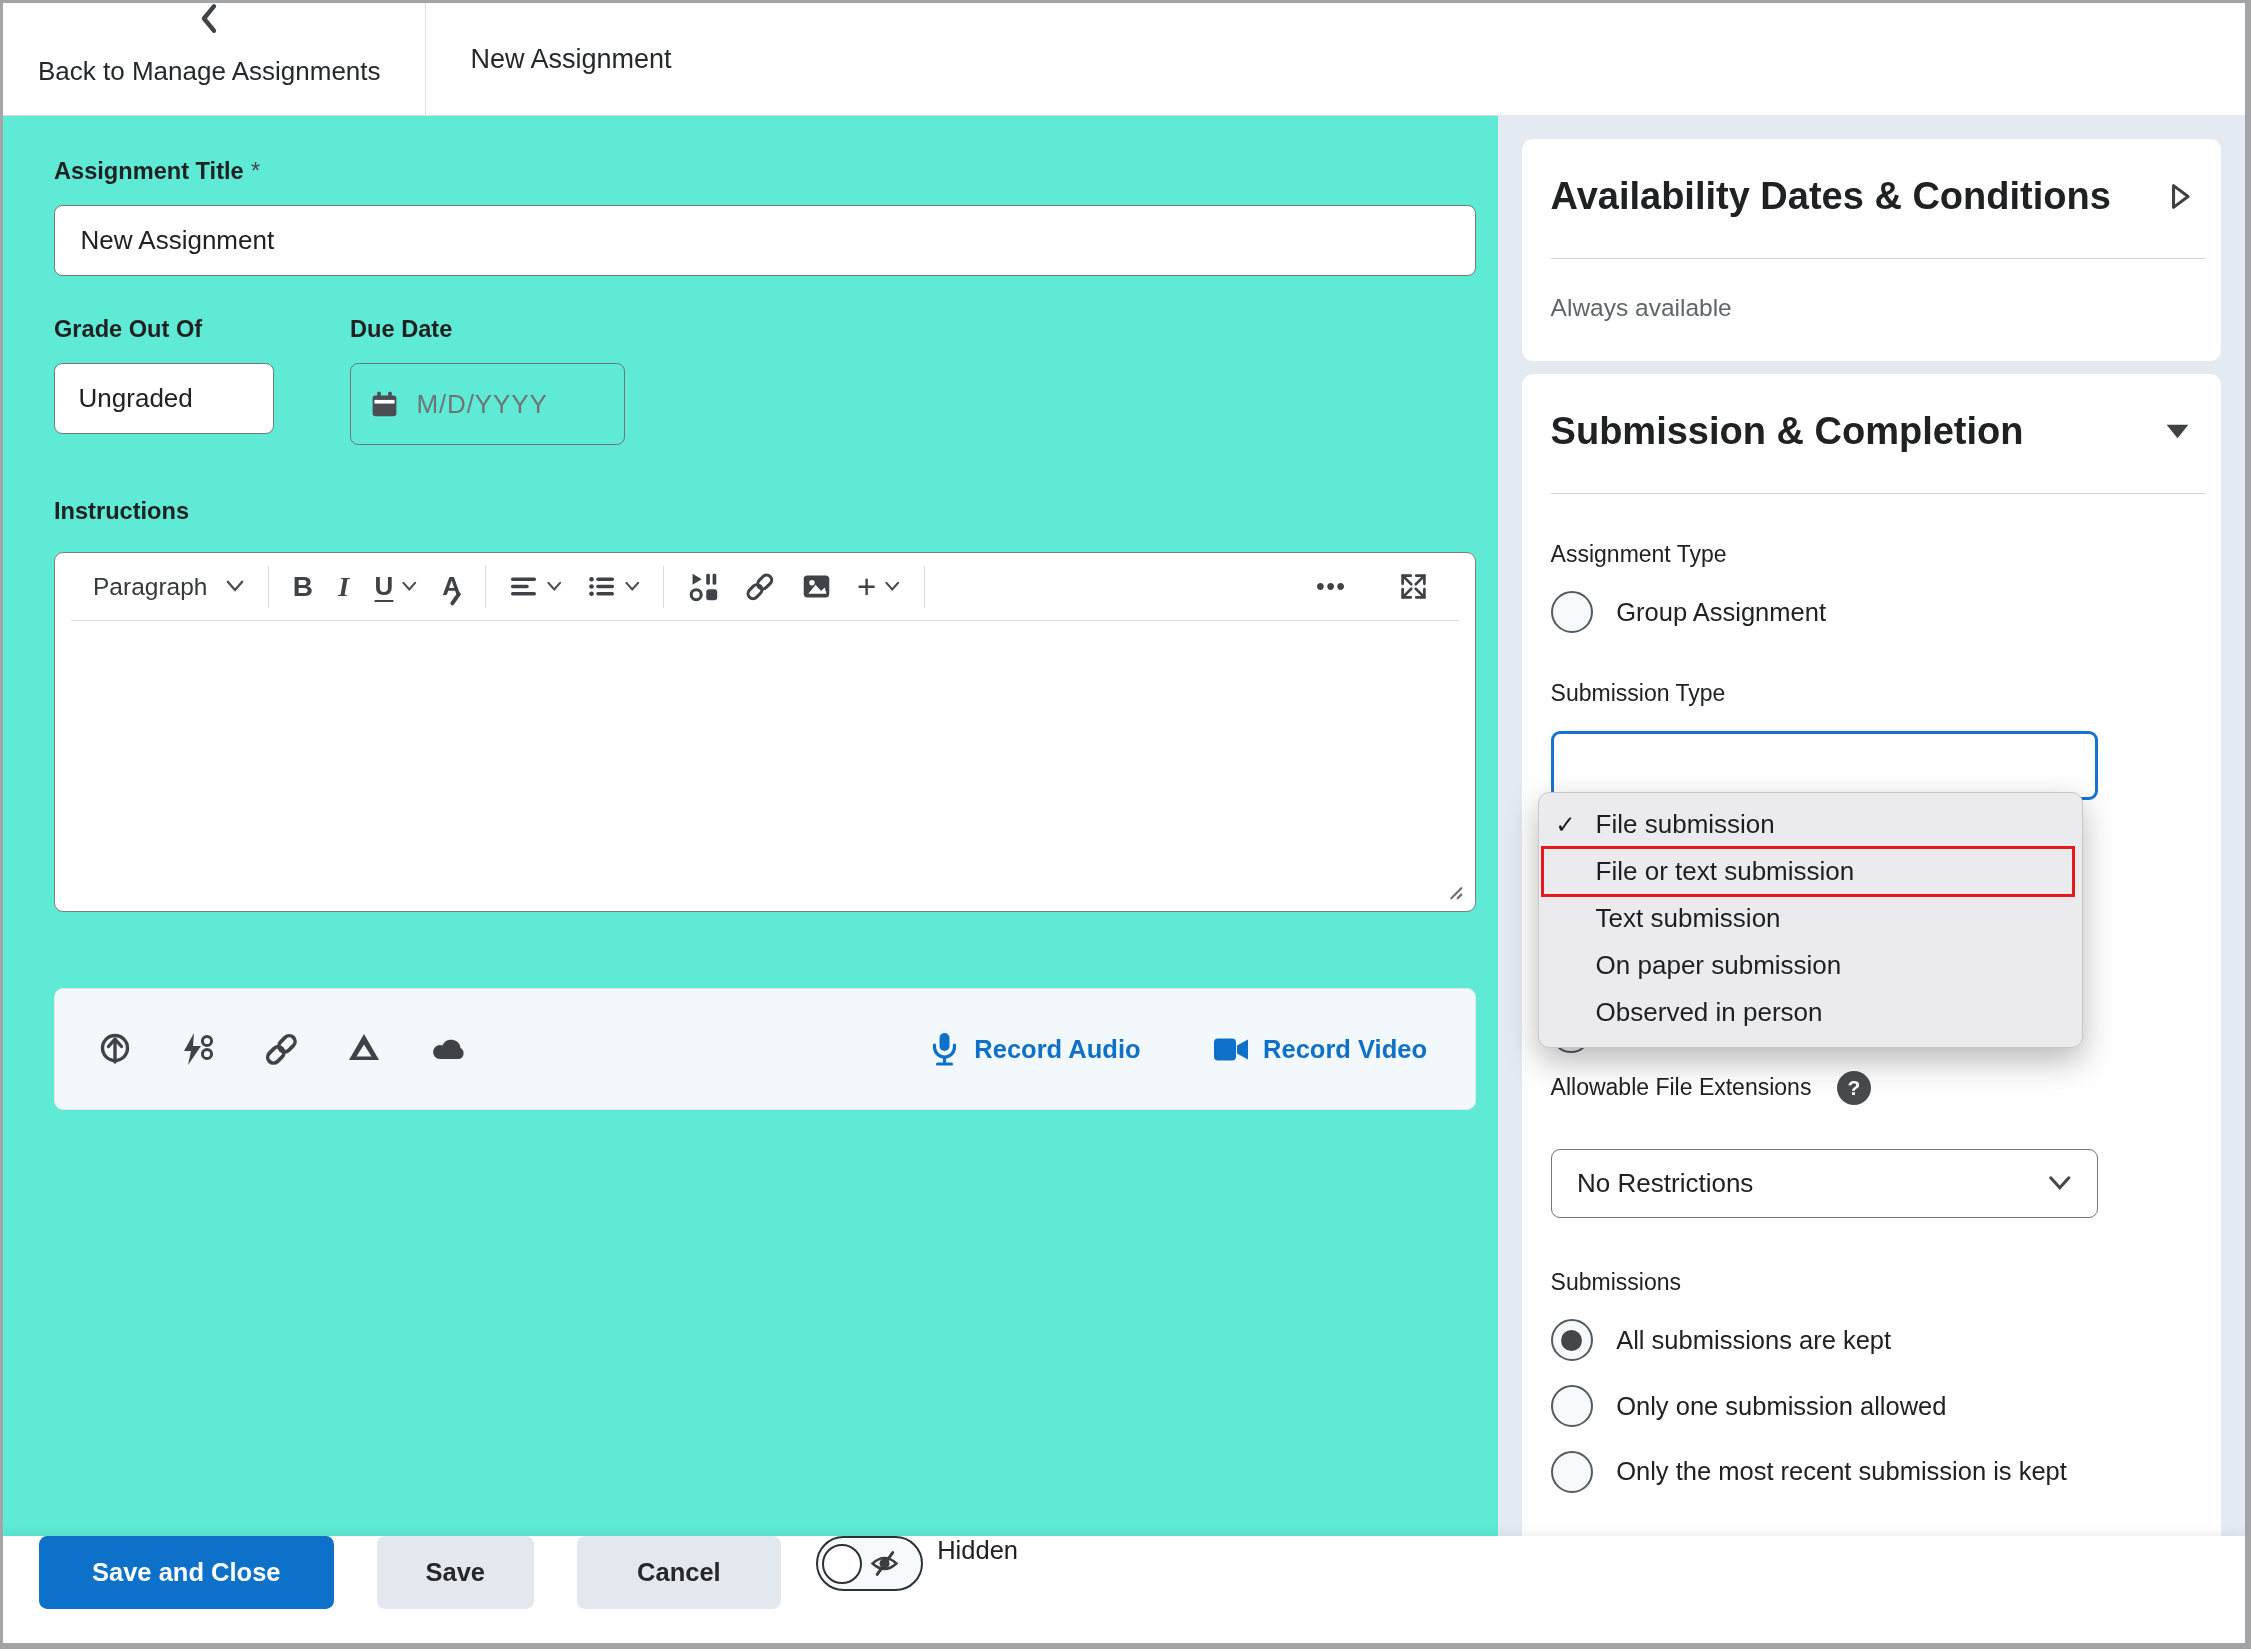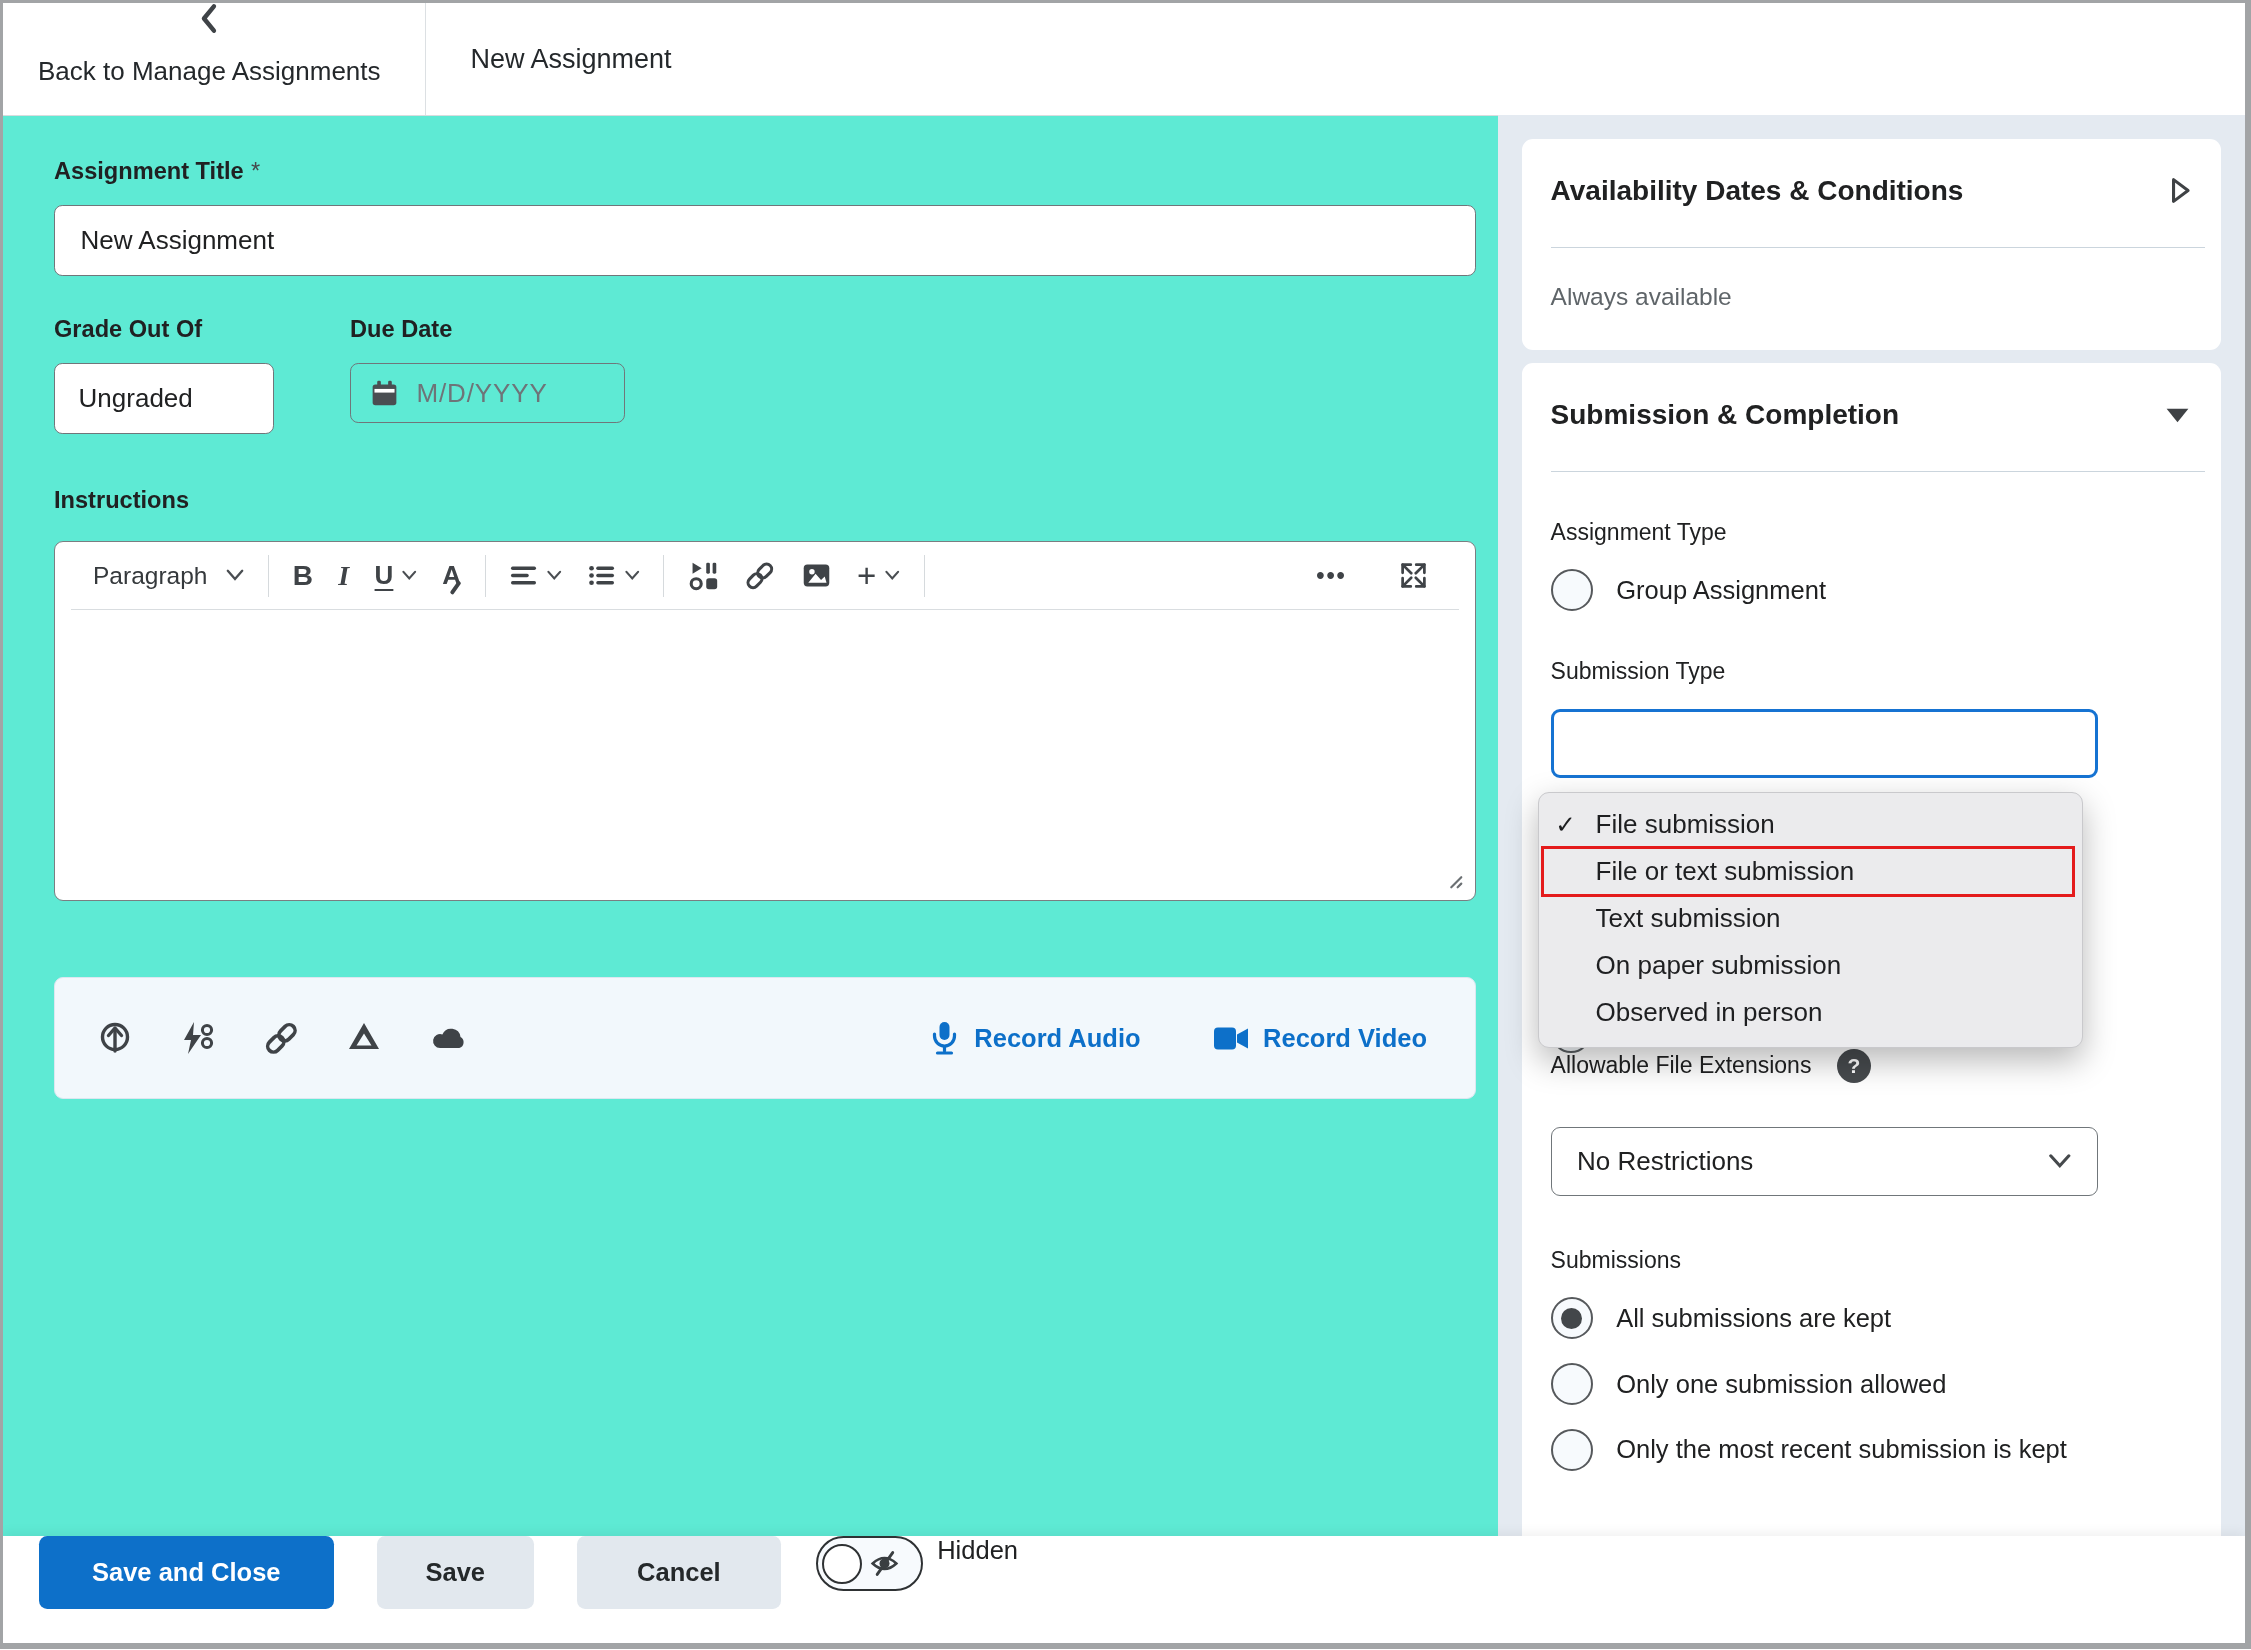--- a/index.html
+++ b/index.html
@@ -20,21 +20,21 @@
            padding:42px 32px 0 51px;box-sizing:border-box;}
   .field-label{font-weight:700;font-size:23.6px;color:#202122;}
   .req{color:#46494C;font-weight:400;margin-left:7.3px;}
   .text-input{display:block;width:100%;height:71px;border:1.8px solid #70767A;border-radius:8.2px;
               font-size:26px;font-family:inherit;color:#202122;padding:0 25.5px;box-sizing:border-box;
               margin-top:20px;background:#fff;outline:none;}
   .grade-row{display:flex;gap:76px;margin-top:40px;}
   .col-grade{width:220px;}
   .col-due{width:275px;}
   .grade-input{width:220px;height:71px;margin-top:20px;padding:0 23.6px;}
-  .due-box{margin-top:20px;width:275px;height:60px;border:1.8px solid #70767A;border-radius:8.2px;
+  .due-box{margin-top:20px;width:275px;height:82px;border:1.8px solid #70767A;border-radius:8.2px;
            display:flex;align-items:center;gap:16.4px;padding:0 18px;box-sizing:border-box;cursor:text;}
   .due-placeholder{font-size:26px;color:#6E7478;letter-spacing:0.9px;}
   .instructions-label{display:block;margin-top:53px;}
 
   .editor{margin-top:27px;border:1.8px solid #7A7E81;border-radius:9px;height:360px;
           box-sizing:border-box;position:relative;background:#fff;}
   .toolbar{height:67px;display:flex;align-items:center;padding:0 18px;}
   .tb-btn{display:flex;align-items:center;gap:9px;padding:0 12.7px;height:49px;border:none;background:none;
           color:#3F4347;font-family:inherit;cursor:pointer;}
   .tb-paragraph{font-size:24.5px;color:#35393C;gap:19px;padding-left:20px;}
@@ -59,21 +59,21 @@
   .attach-actions{margin-left:auto;display:flex;align-items:center;gap:60px;}
   .rec-action{display:flex;align-items:center;gap:14.5px;border:none;background:none;cursor:pointer;
               font-family:inherit;font-weight:700;font-size:25.5px;}
 
   
   .sidebar{position:absolute;top:112px;right:0;width:747px;bottom:107px;padding:23.6px;
            box-sizing:border-box;overflow:hidden;}
   .card{background:#fff;border-radius:11px;padding:36px 29px 35px 29px;box-sizing:border-box;position:relative;}
   .card + .card{margin-top:12.7px;}
   .card-head{display:flex;align-items:center;justify-content:space-between;cursor:pointer;}
-  .card-title{font-size:28px;font-weight:700;color:#202122;}
+  .card-title{font-size:38px;font-weight:700;color:#202122;}
   .card-hr{height:0.9px;background:#CBD5DD;margin-top:40px;margin-right:-12.7px;}
   .avail-status{margin-top:36px;font-size:24.5px;color:#5F6569;padding-bottom:3.6px;}
   .card-submission{height:1318px;}
 
   .group-label{font-weight:400;font-size:23px;color:#202122;}
   .radio-row{display:flex;align-items:center;gap:23.6px;margin-top:23.6px;cursor:pointer;}
   .radio{width:42px;height:42px;border:2.7px solid #56595C;border-radius:50%;background:#F7FAFD;
          position:relative;box-sizing:border-box;flex:none;}
   .radio.checked::after{content:"";position:absolute;inset:8.2px;background:#43474A;border-radius:50%;}
   .radio-label{font-size:25.5px;color:#202122;}

